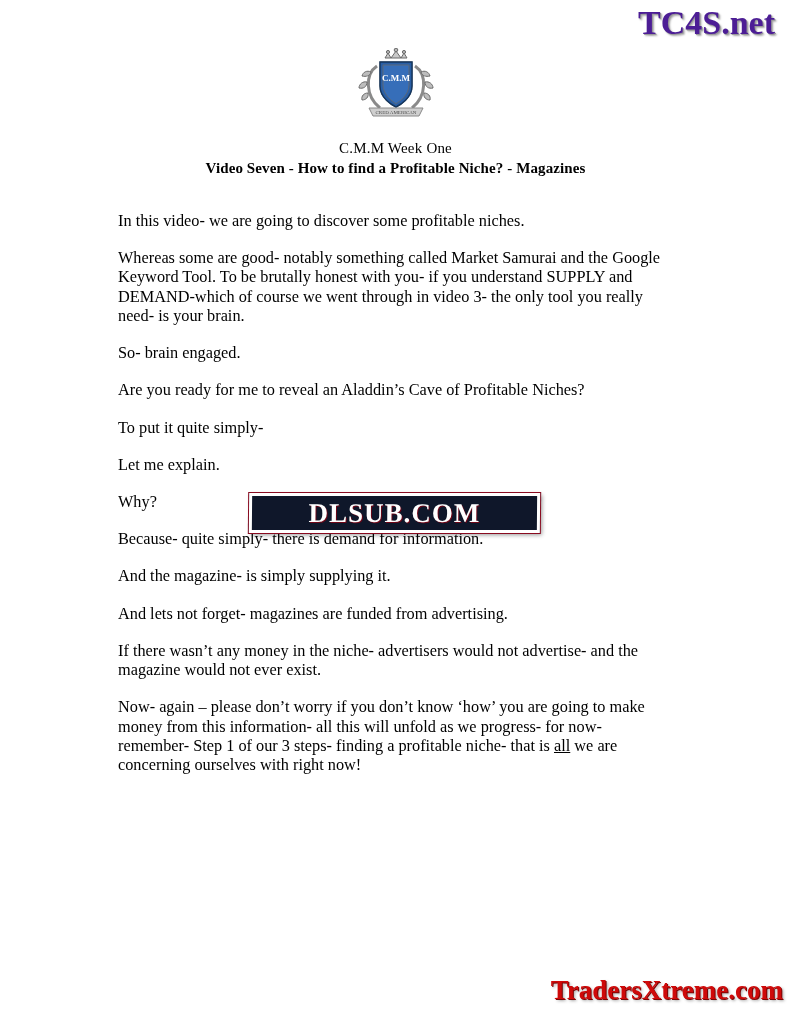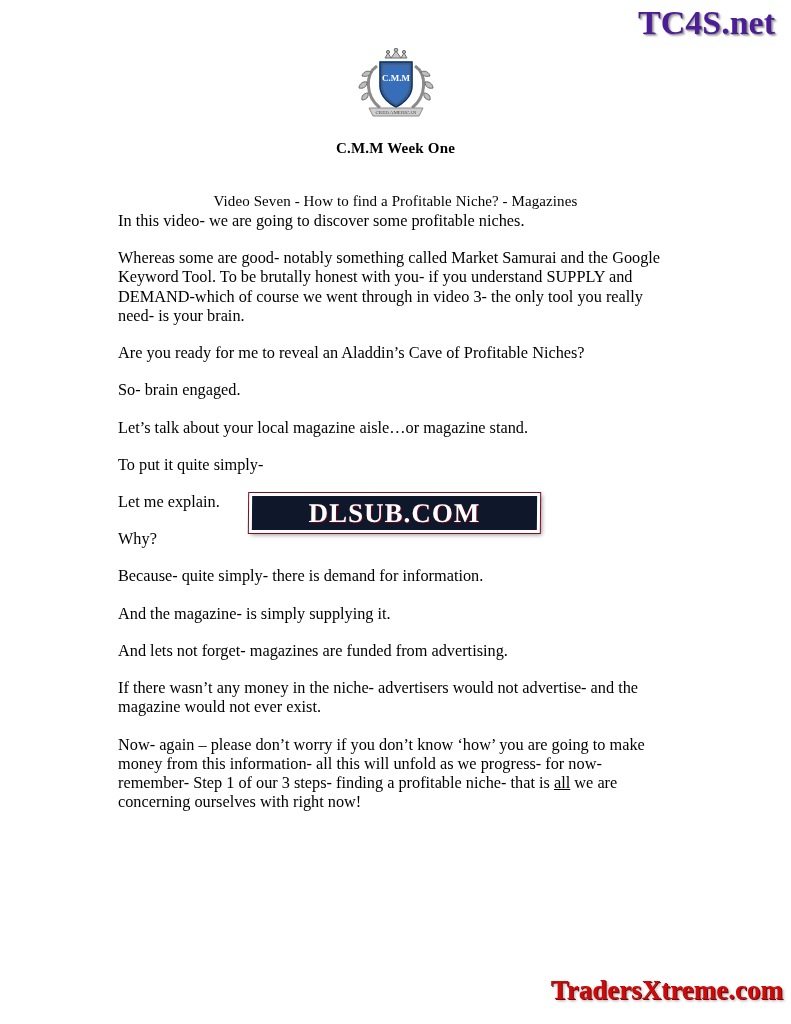--- a/index.html
+++ b/index.html
@@ -58,31 +58,31 @@
     position: relative;
   }
   .logo svg { display: block; }
   
   .doc-title {
     position: absolute;
     top: 140px;
     left: 0;
     right: 0;
     text-align: center;
-    font-weight: bold;
+    font-weight: normal;
     font-size: 15px;
     letter-spacing: 0.2px;
   }
   .doc-subtitle {
     position: absolute;
-    top: 193px;
+    top: 160px;
     left: 0;
     right: 0;
     text-align: center;
-    font-weight: normal;
+    font-weight: bold;
     font-size: 15px;
     letter-spacing: 0.1px;
   }
   
   .body-text {
     position: absolute;
     top: 211px;
     left: 118px;
     width: 551px;
     font-size: 16.3px;
@@ -153,23 +153,22 @@
       </svg>
     </div>
   </div>
 
   <div class="doc-title">C.M.M Week One</div>
   <div class="doc-subtitle">Video Seven - How to find a Profitable Niche? - Magazines</div>
 
   <div class="body-text">
     <p>In this video- we are going to discover some profitable niches.</p>
     <p>Whereas some are good- notably something called Market Samurai and the Google Keyword Tool. To be brutally honest with you- if you understand SUPPLY and DEMAND-which of course we went through in video 3- the only tool you really need- is your brain.</p>
+    <p>So- brain engaged.</p>
     <p>Are you ready for me to reveal an Aladdin’s Cave of Profitable Niches?</p>
-    <p>So- brain engaged.</p>
-    <p>Let’s talk about your local magazine aisle…or magazine stand.</p>
     <p>To put it quite simply-</p>
     <p>Let me explain.</p>
     <p>Why?</p>
     <p>Because- quite simply- there is demand for information.</p>
     <p>And the magazine- is simply supplying it.</p>
     <p>And lets not forget- magazines are funded from advertising.</p>
     <p>If there wasn’t any money in the niche- advertisers would not advertise- and the magazine would not ever exist.</p>
     <p><span>Now- again – please don’t worry if you don’t know ‘how’ you are going to make money from this information- all this will unfold as we progress- for now- remember- Step 1 of our 3 steps- finding a profitable niche- that is </span><u class="underline">all</u><span> we are concerning ourselves with right now!</span></p>
   </div>
 

